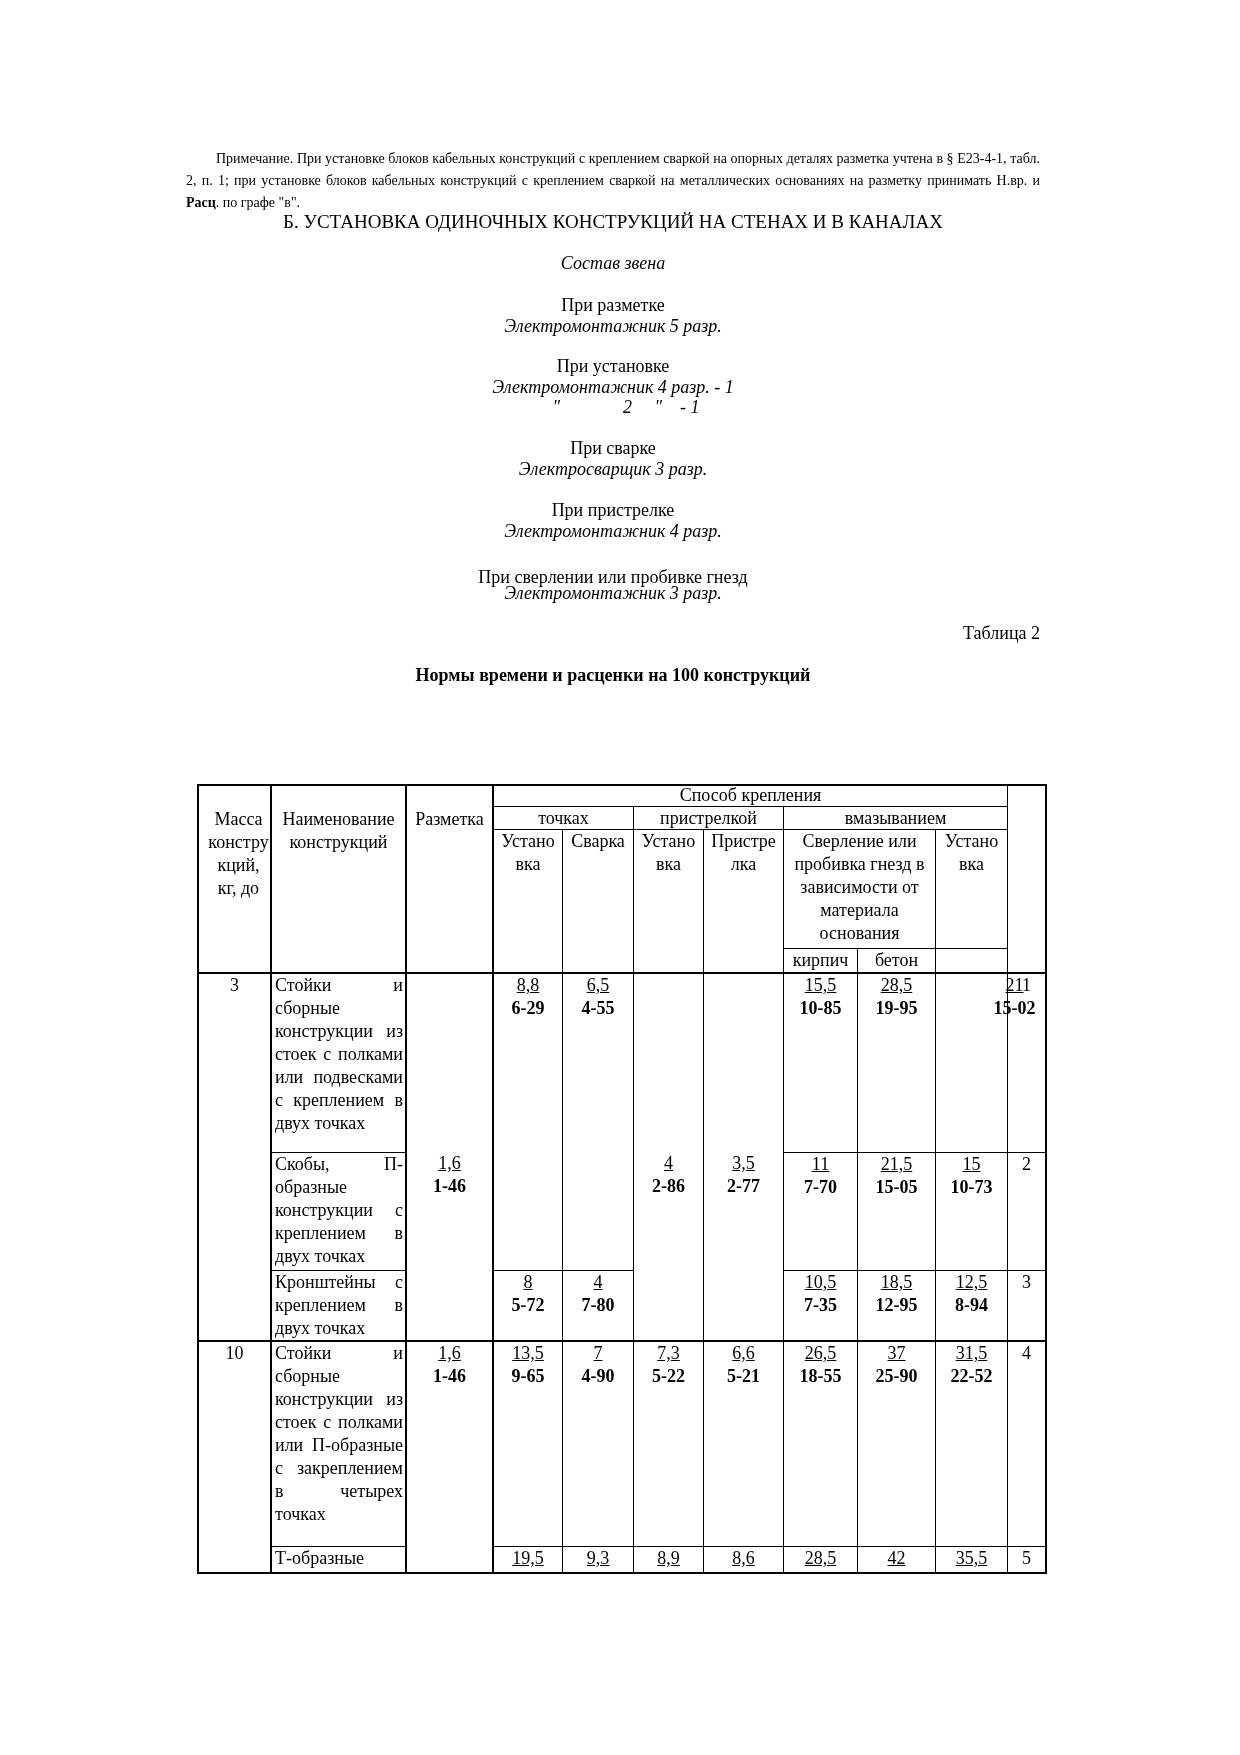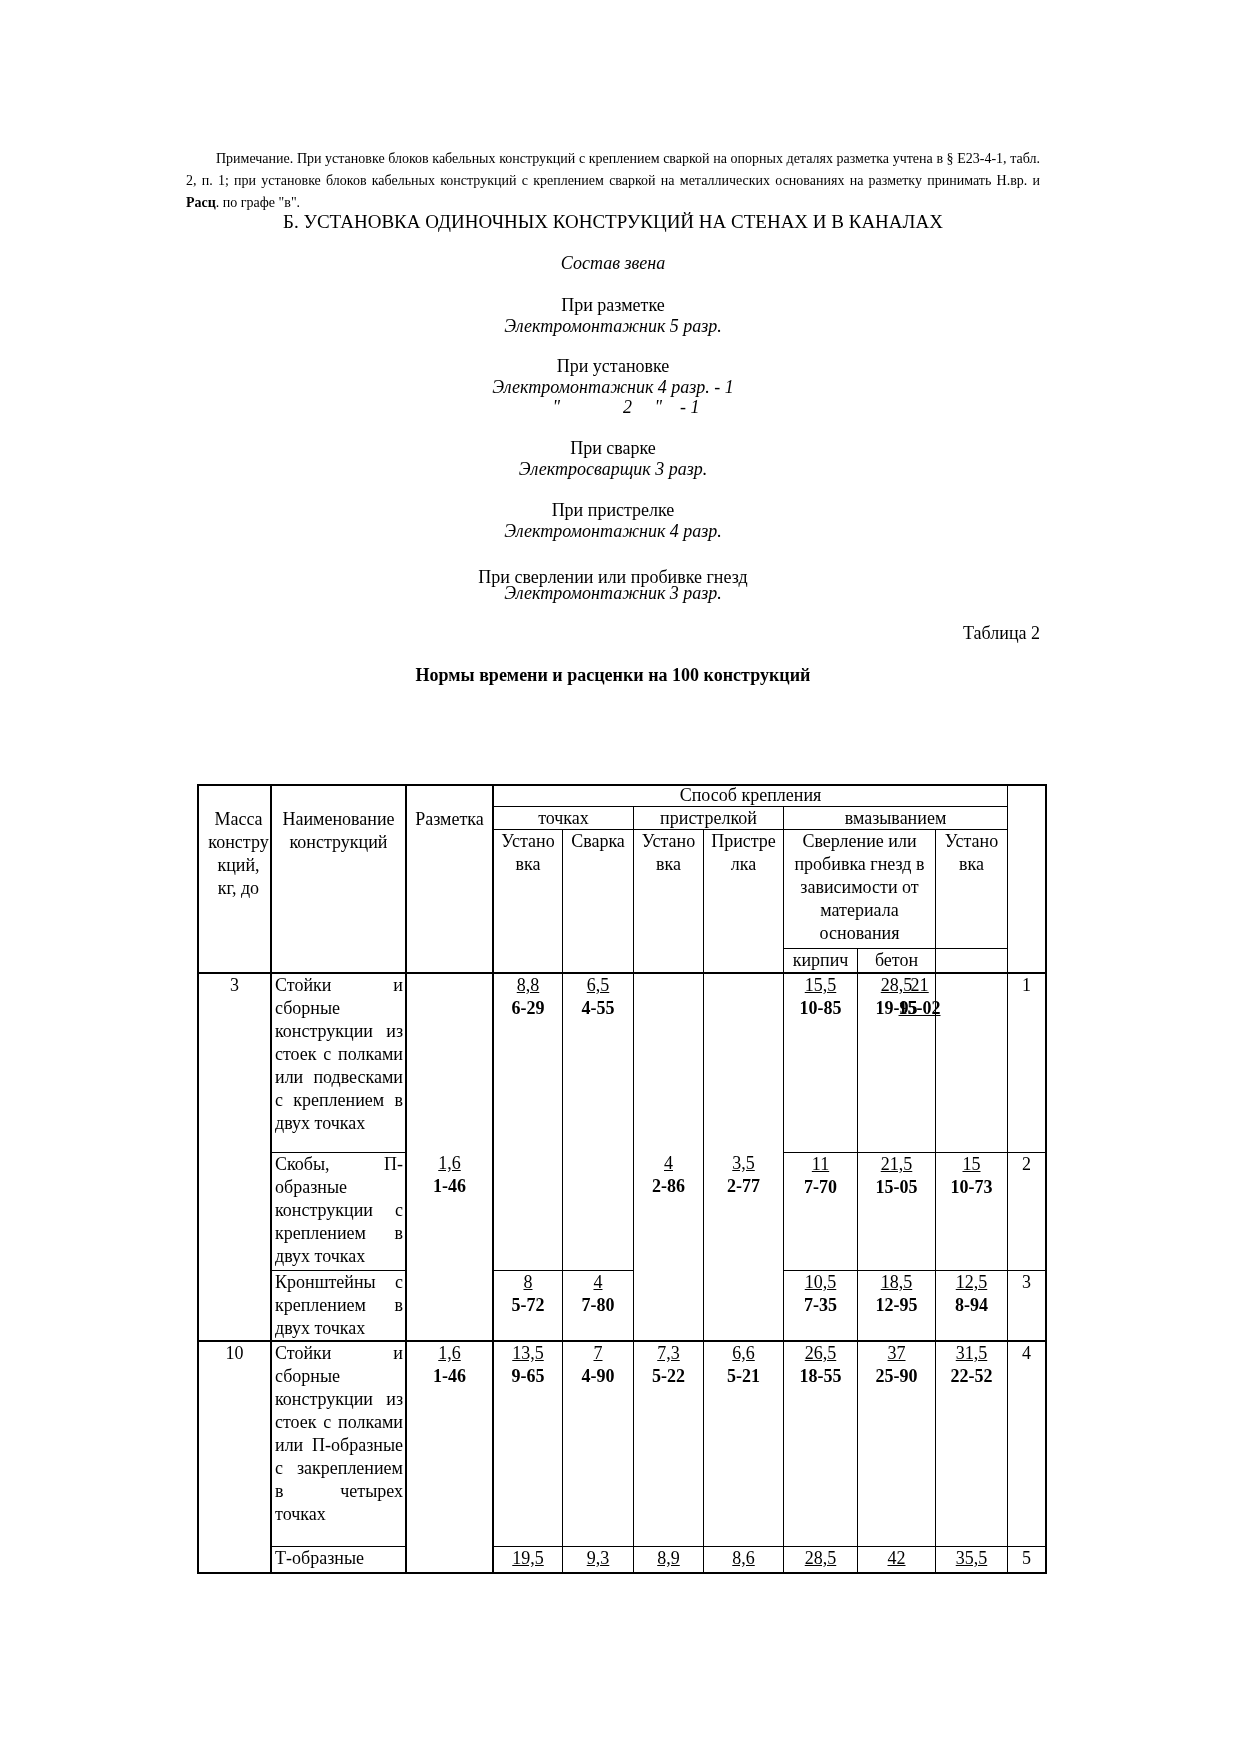--- a/index.html
+++ b/index.html
@@ -118,21 +118,21 @@
     <div class="b">4-55</div>
   </div>
   <div class="cell" style="left:784px; top:974px; width:73px;">
     <div class="u">15,5</div>
     <div class="b">10-85</div>
   </div>
   <div class="cell" style="left:858px; top:974px; width:77px;">
     <div class="u">28,5</div>
     <div class="b">19-95</div>
   </div>
-  <div class="cell" style="left:884px; top:974px; width:71px;text-decoration:underline;">
+  <div class="cell" style="left:979px; top:974px; width:71px;">
     <div class="u">21</div>
     <div class="b">15-02</div>
   </div>
   <div class="cell" style="left:1008px; top:974px; width:37px;">1</div>
 
   <div class="cell name" style="left:272px; top:1153px; width:133px;">Скобы, П-образные конструкции с креплением в двух точках</div>
   <div class="cell" style="left:784px; top:1153px; width:73px;">
     <div class="u">11</div>
     <div class="b">7-70</div>
   </div>

